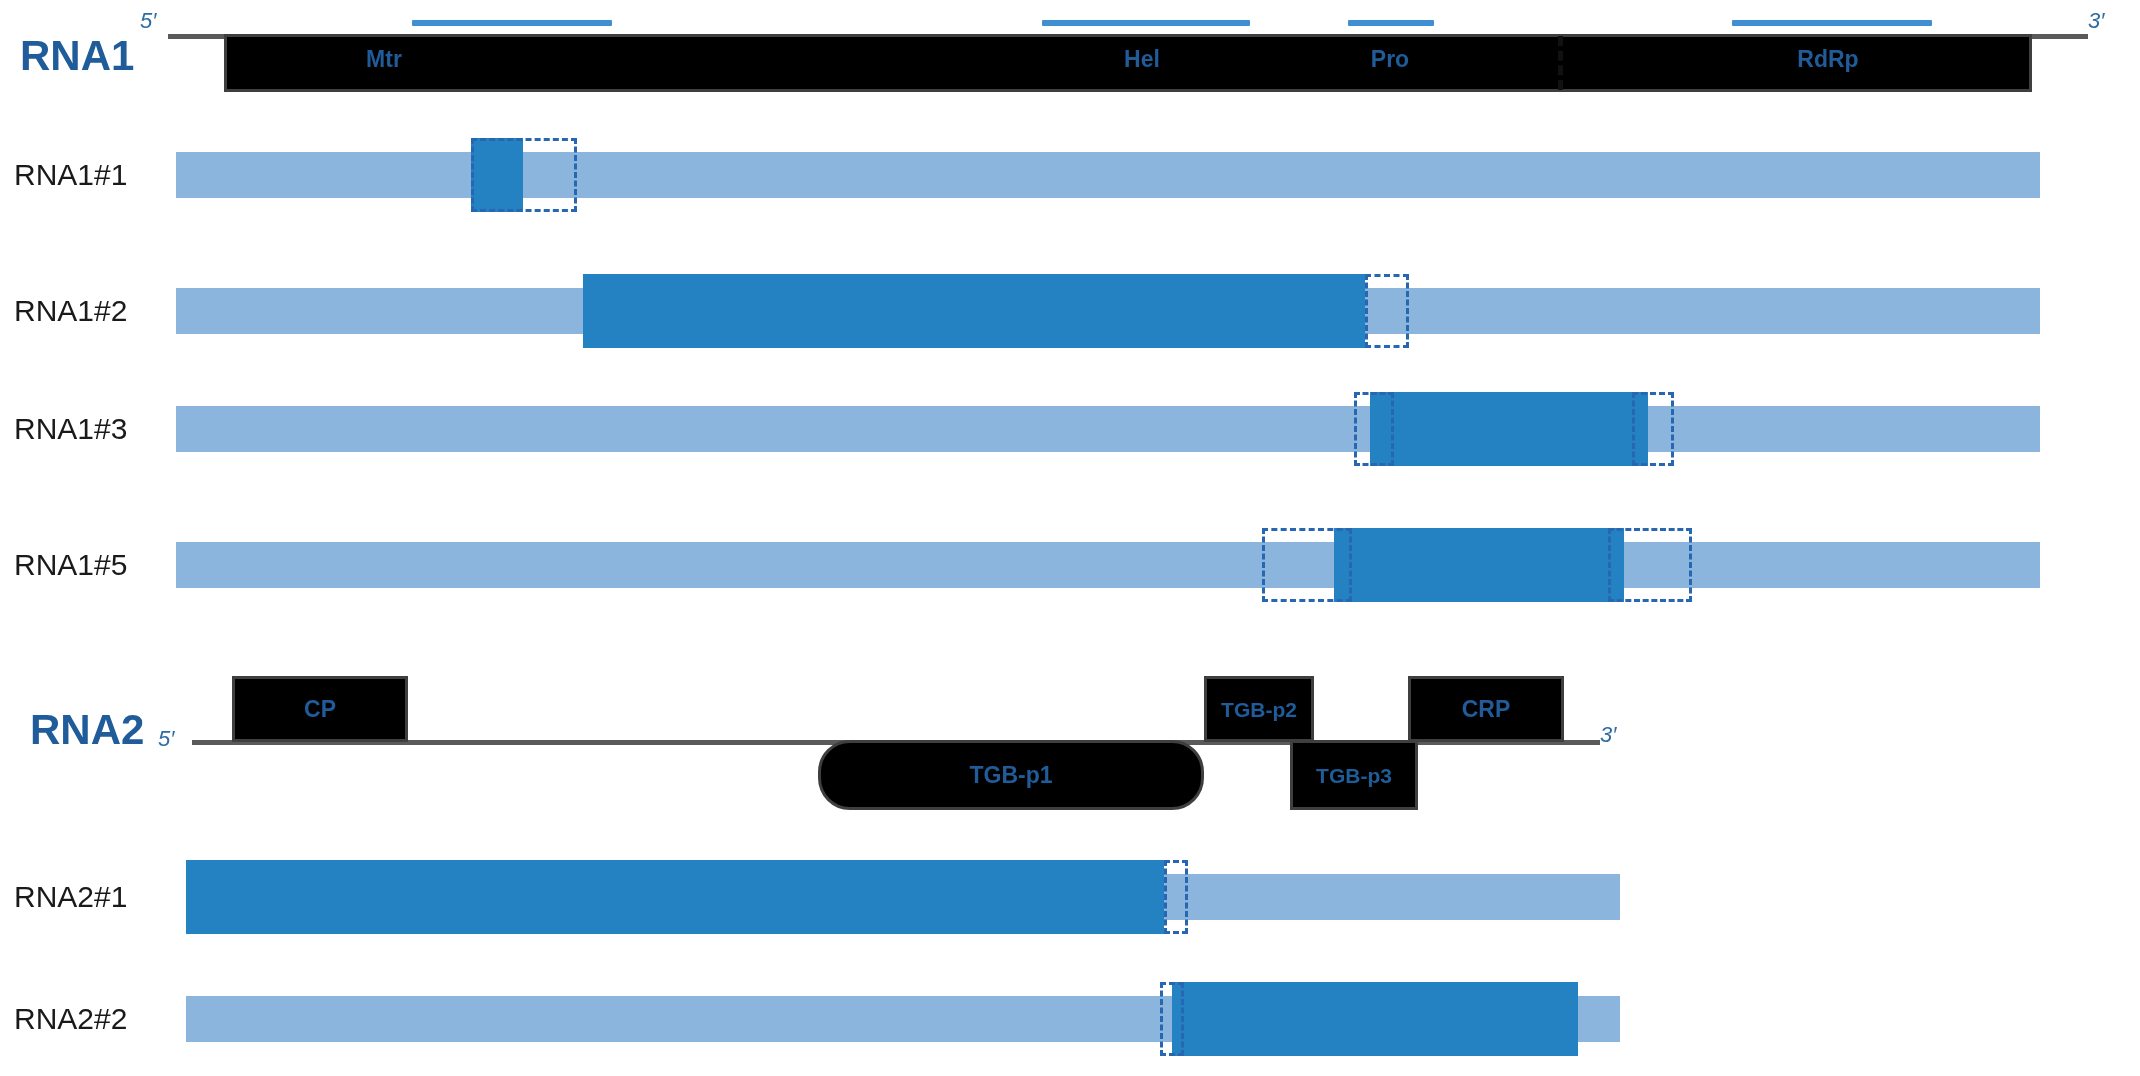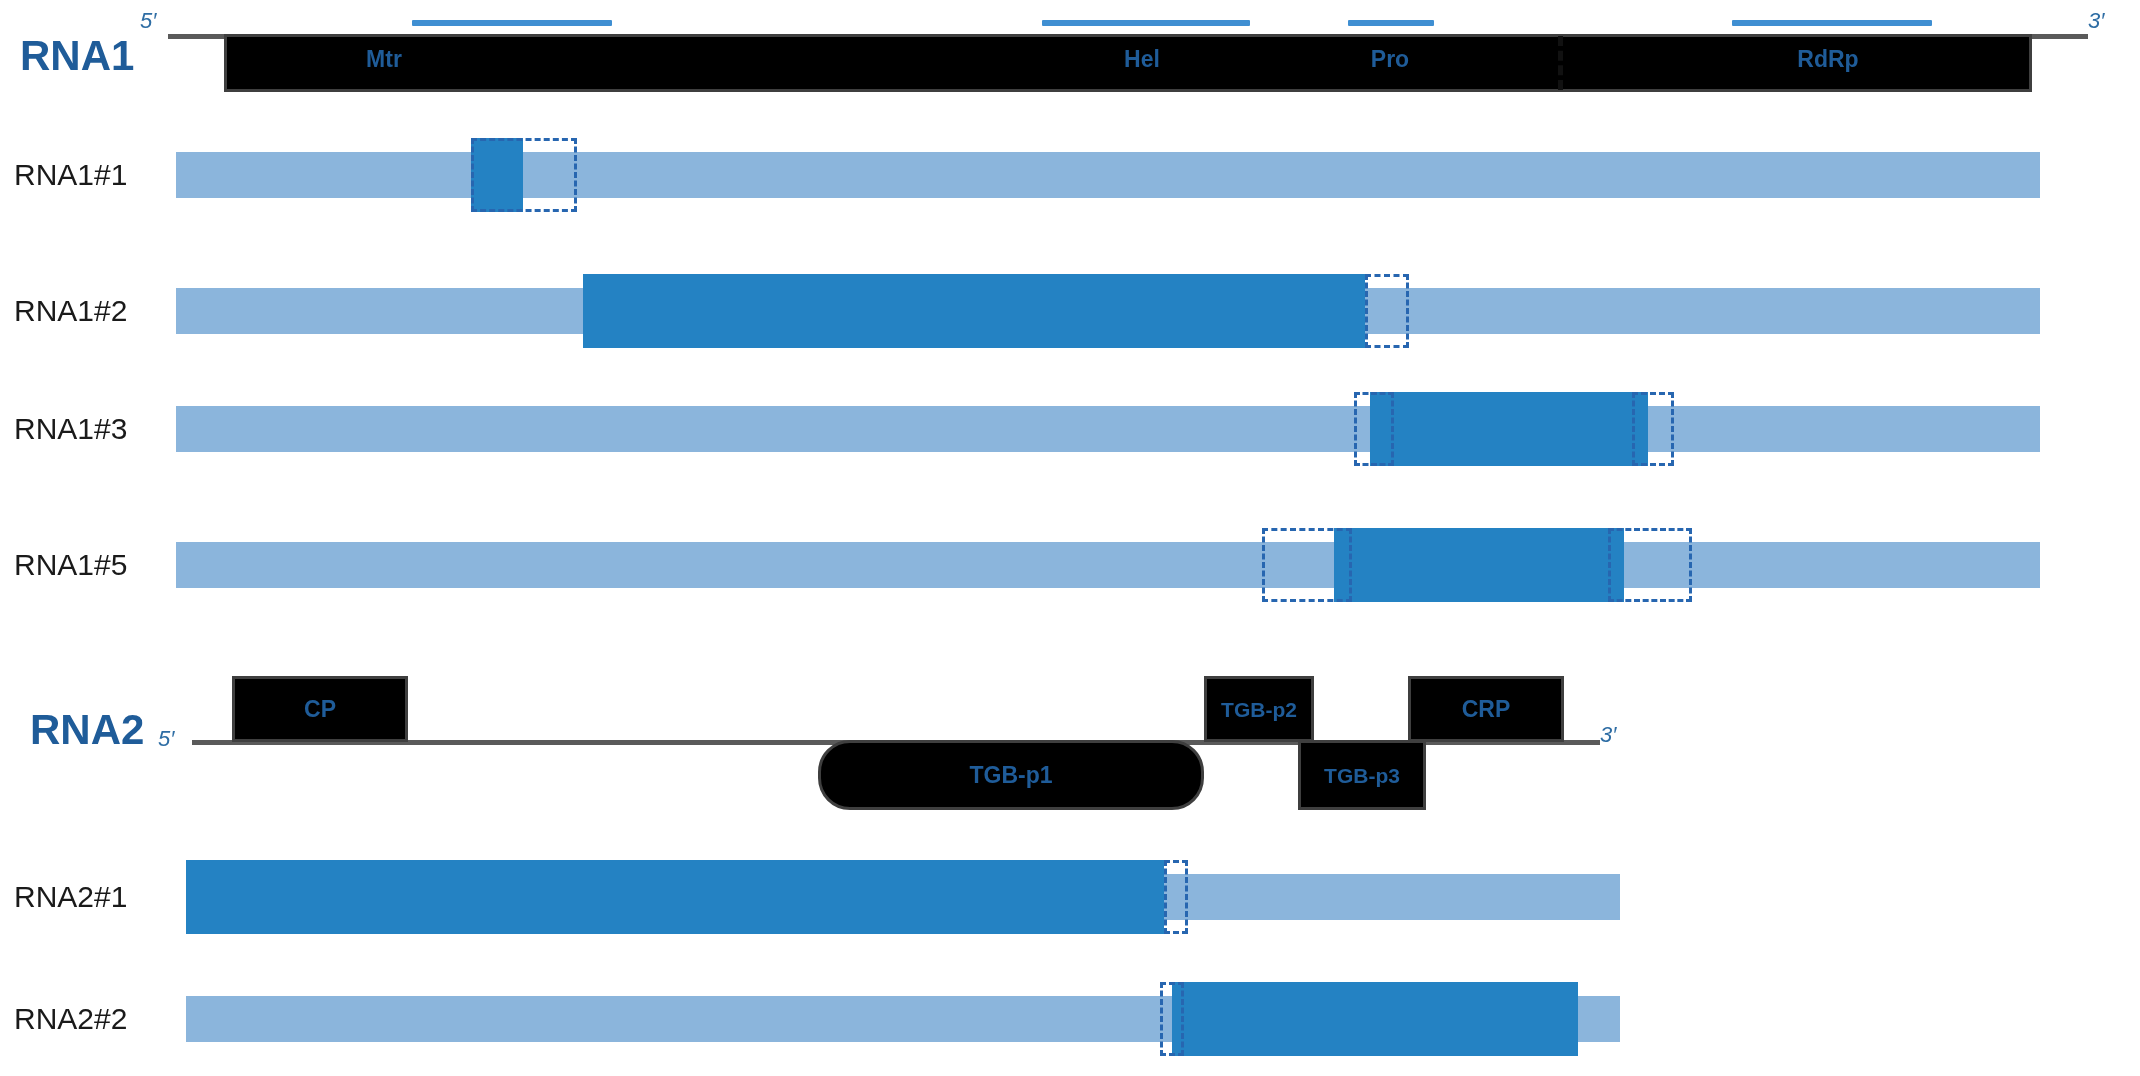--- a/index.html
+++ b/index.html
@@ -172,21 +172,21 @@
 
 
   <div class="orf" style="left:818px; top:740px; width:386px; height:70px;border-radius:32px;">
     <span class="orf-label">TGB-p1</span>
   </div>
 
   <div class="orf" style="left:1204px; top:676px; width:110px; height:66px;">
     <span class="orf-label" style="font-size:21px;">TGB-p2</span>
   </div>
 
-  <div class="orf" style="left:1290px; top:740px; width:128px; height:70px;margin-left:8px;">
+  <div class="orf" style="left:1290px; top:740px; width:128px; height:70px;">
     <span class="orf-label" style="font-size:21px;">TGB-p3</span>
   </div>
 
   <div class="orf" style="left:1408px; top:676px; width:156px; height:66px;">
     <span class="orf-label">CRP</span>
   </div>
 
   <div class="row-label" style="left:14px; top:880px;">RNA2#1</div>
   <div class="bar-light" style="left:186px; top:874px; width:1434px; height:46px;"></div>
   <div class="bar-dark" style="left:186px; top:860px; width:978px; height:74px;"></div>

